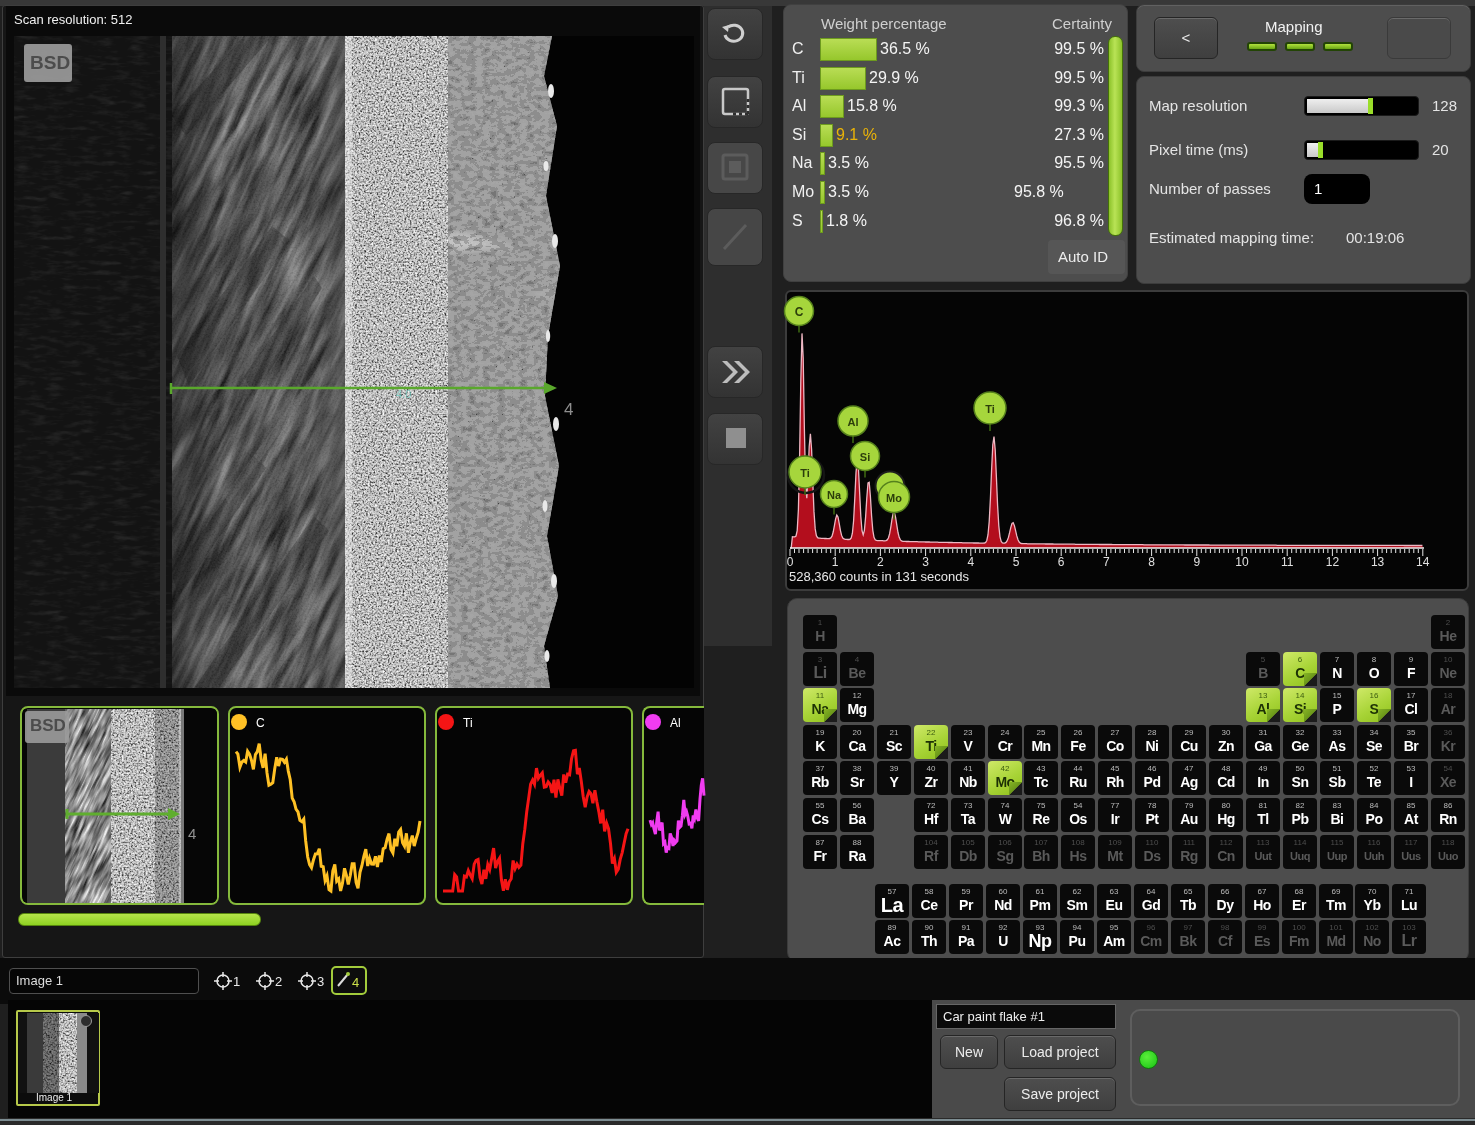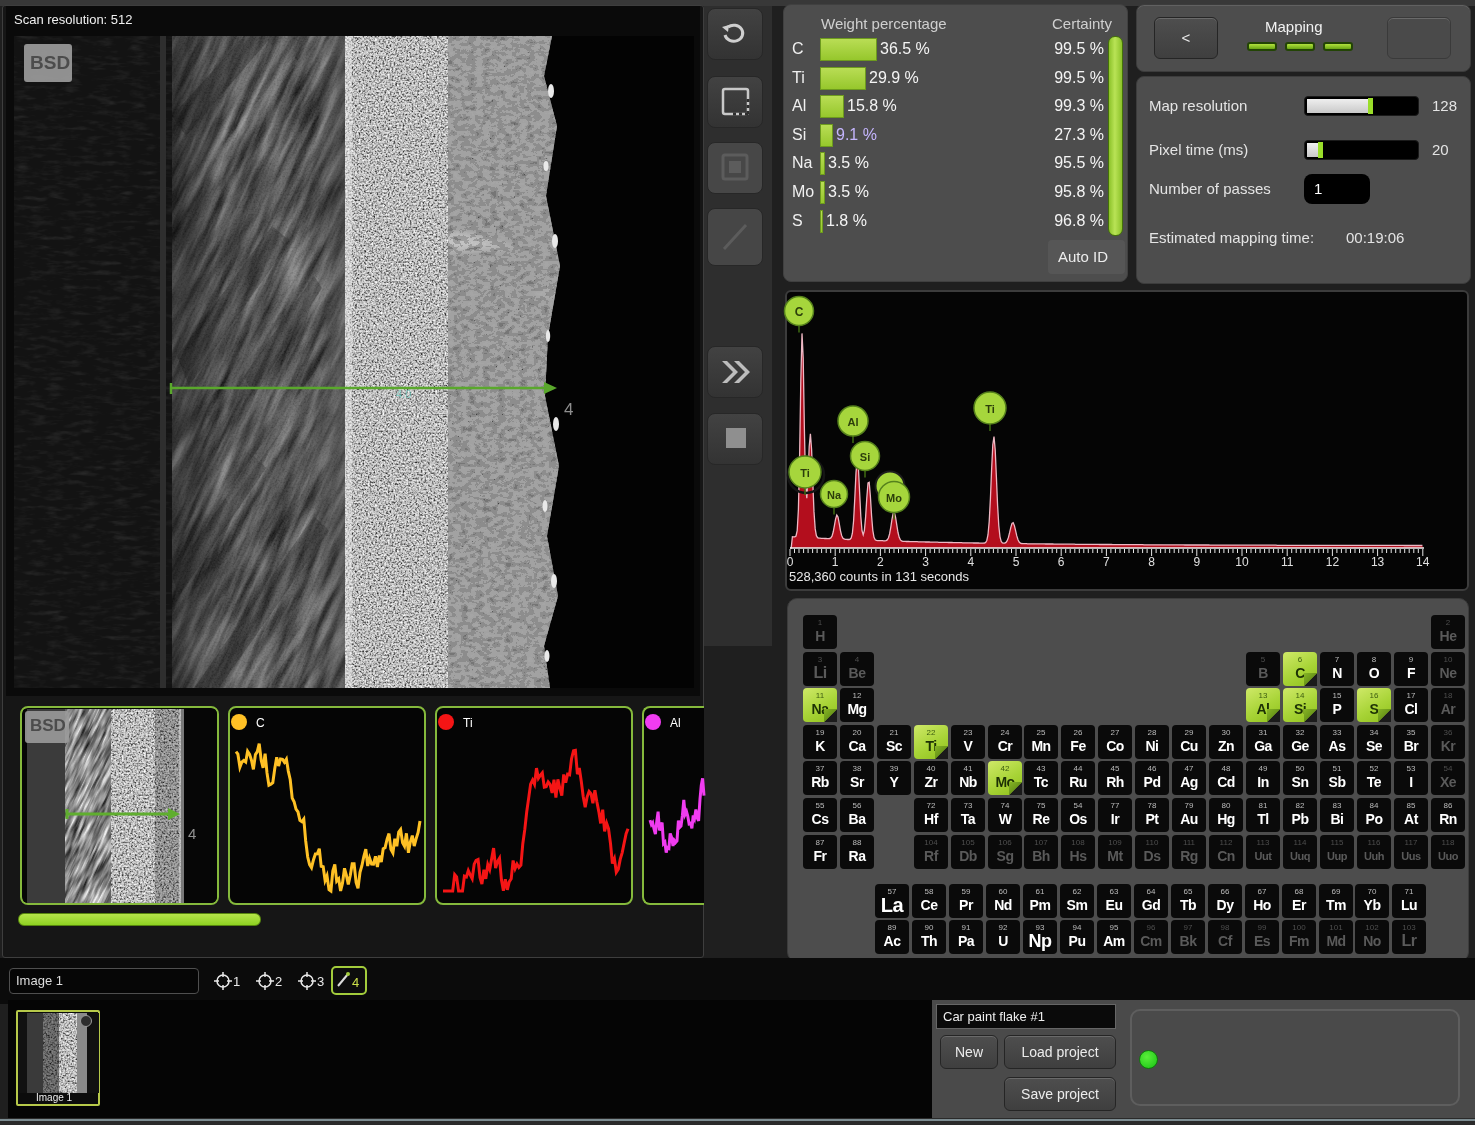--- a/index.html
+++ b/index.html
@@ -281,34 +281,34 @@
 </div>
     <div style="position:absolute;left:0px;top:90.2px;width:340px;height:25px">
 <span style="position:absolute;left:8px;top:2px;font-size:16px;color:#f0f0f0">Al</span>
 <div style="position:absolute;left:36px;top:0px;width:24px;height:23px;background:linear-gradient(180deg,#b9dd55,#96c72c);border:1px solid #6d9a1e"></div>
 <span style="position:absolute;left:63px;top:2px;font-size:16px;color:#f4f4f4">15.8 %</span>
 <span style="position:absolute;left:230px;top:2px;width:90px;text-align:right;font-size:16px;color:#f4f4f4">99.3 %</span>
 </div>
     <div style="position:absolute;left:0px;top:118.8px;width:340px;height:25px">
 <span style="position:absolute;left:8px;top:2px;font-size:16px;color:#f0f0f0">Si</span>
 <div style="position:absolute;left:36px;top:0px;width:13px;height:23px;background:linear-gradient(180deg,#b9dd55,#96c72c);border:1px solid #6d9a1e"></div>
-<span style="position:absolute;left:52px;top:2px;font-size:16px;color:#c4b5fd">9.1 %</span>
+<span style="position:absolute;left:52px;top:2px;font-size:16px;color:#eab308">9.1 %</span>
 <span style="position:absolute;left:230px;top:2px;width:90px;text-align:right;font-size:16px;color:#f4f4f4">27.3 %</span>
 </div>
     <div style="position:absolute;left:0px;top:147.4px;width:340px;height:25px">
 <span style="position:absolute;left:8px;top:2px;font-size:16px;color:#f0f0f0">Na</span>
 <div style="position:absolute;left:36px;top:0px;width:5px;height:23px;background:linear-gradient(180deg,#b9dd55,#96c72c);border:1px solid #6d9a1e"></div>
 <span style="position:absolute;left:44px;top:2px;font-size:16px;color:#f4f4f4">3.5 %</span>
 <span style="position:absolute;left:230px;top:2px;width:90px;text-align:right;font-size:16px;color:#f4f4f4">95.5 %</span>
 </div>
     <div style="position:absolute;left:0px;top:176.0px;width:340px;height:25px">
 <span style="position:absolute;left:8px;top:2px;font-size:16px;color:#f0f0f0">Mo</span>
 <div style="position:absolute;left:36px;top:0px;width:5px;height:23px;background:linear-gradient(180deg,#b9dd55,#96c72c);border:1px solid #6d9a1e"></div>
 <span style="position:absolute;left:44px;top:2px;font-size:16px;color:#f4f4f4">3.5 %</span>
-<span style="position:absolute;left:230px;top:2px;width:90px;text-align:right;font-size:16px;color:#f4f4f4">95.8 %</span>
+<span style="position:absolute;left:230px;top:2px;width:90px;font-size:16px;color:#f4f4f4">95.8 %</span>
 </div>
     <div style="position:absolute;left:0px;top:204.6px;width:340px;height:25px">
 <span style="position:absolute;left:8px;top:2px;font-size:16px;color:#f0f0f0">S</span>
 <div style="position:absolute;left:36px;top:0px;width:3px;height:23px;background:linear-gradient(180deg,#b9dd55,#96c72c);border:1px solid #6d9a1e"></div>
 <span style="position:absolute;left:42px;top:2px;font-size:16px;color:#f4f4f4">1.8 %</span>
 <span style="position:absolute;left:230px;top:2px;width:90px;text-align:right;font-size:16px;color:#f4f4f4">96.8 %</span>
 </div>
  <div class="abs" style="left:324px;top:31px;width:15px;height:200px;background:linear-gradient(90deg,#8cc22a,#b9e356 45%,#8cc22a);border:1px solid #447208;border-radius:7px"></div>
  <div class="abs" style="left:264px;top:235px;width:77px;height:34px;background:#565656;border-radius:4px"></div>
  <span class="abs" style="left:274px;top:243px;font-size:15px;color:#ececec">Auto ID</span>

